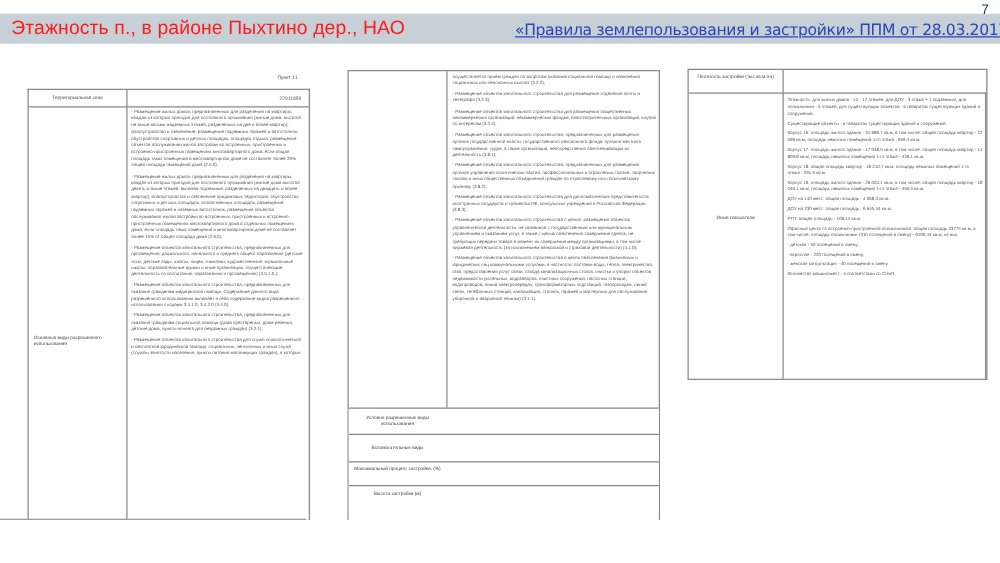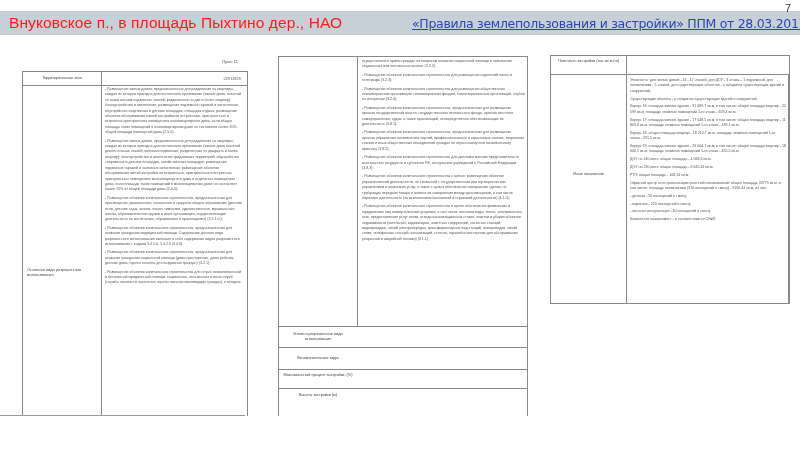--- a/index.html
+++ b/index.html
@@ -42,21 +42,21 @@
   .pr-head-label { position:absolute; left:2px; top:3px; width:71px; }
   .pr-rowlabel { position:absolute; left:2px; top:116px; width:71px; }
   .pr-content { position:absolute; left:79px; top:22px; width:156px; }
   .pr-content p { margin:0 0 2.4px 0; }
   .pr-innerbox { position:absolute; left:76px; top:18px; width:162px; height:230px; border-right:1px solid #888; box-sizing:border-box; }
 </style>
 </head>
 <body>
 
 <div class="header-bar">
-  <span class="header-left">Внуковское п., в площадь Пыхтино дер., НАО</span>
+  <span class="header-left">Этажность п., в районе Пыхтино дер., НАО</span>
   <span class="header-right">«Правила землепользования и застройки» ППМ от 28.03.2017 №120-ПП</span>
 </div>
 <span class="page-num">7</span>
 
 <div class="panel-left">
   <div class="pl-title doc-text">Пункт 11</div>
   <div class="pl-table">
     <div class="pl-headrow">
       <div class="pl-zone-label cell-label">Территориальная зона</div>
       <div class="pl-zone-code">22911859</div>

